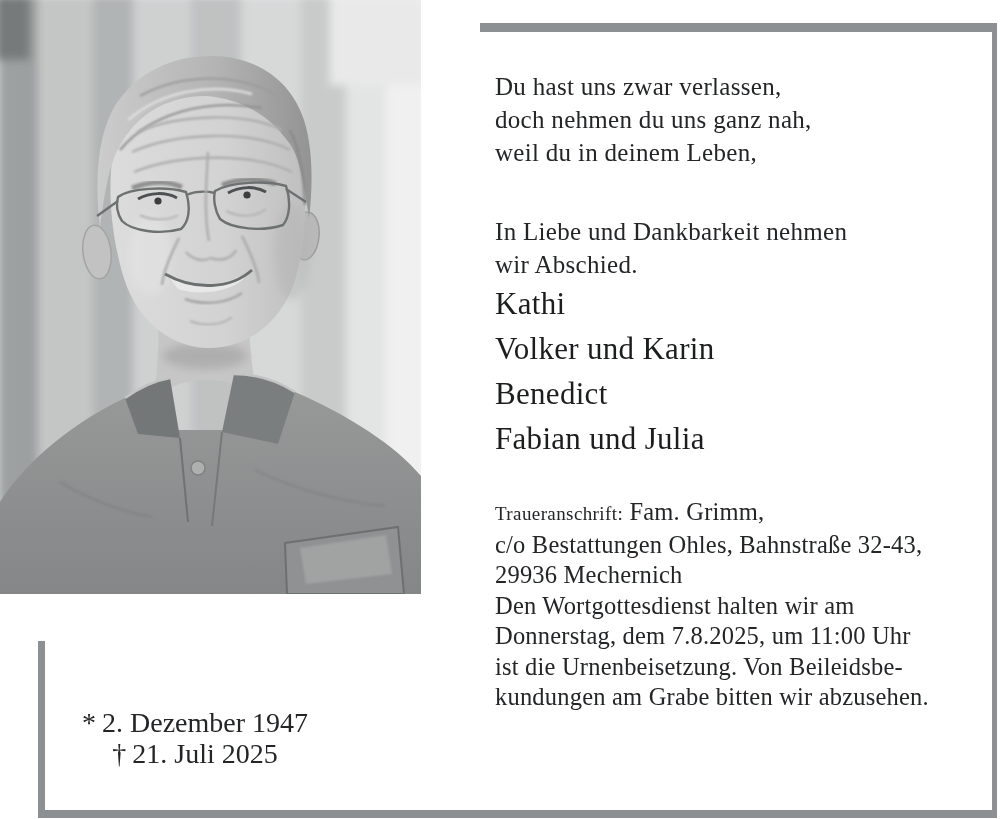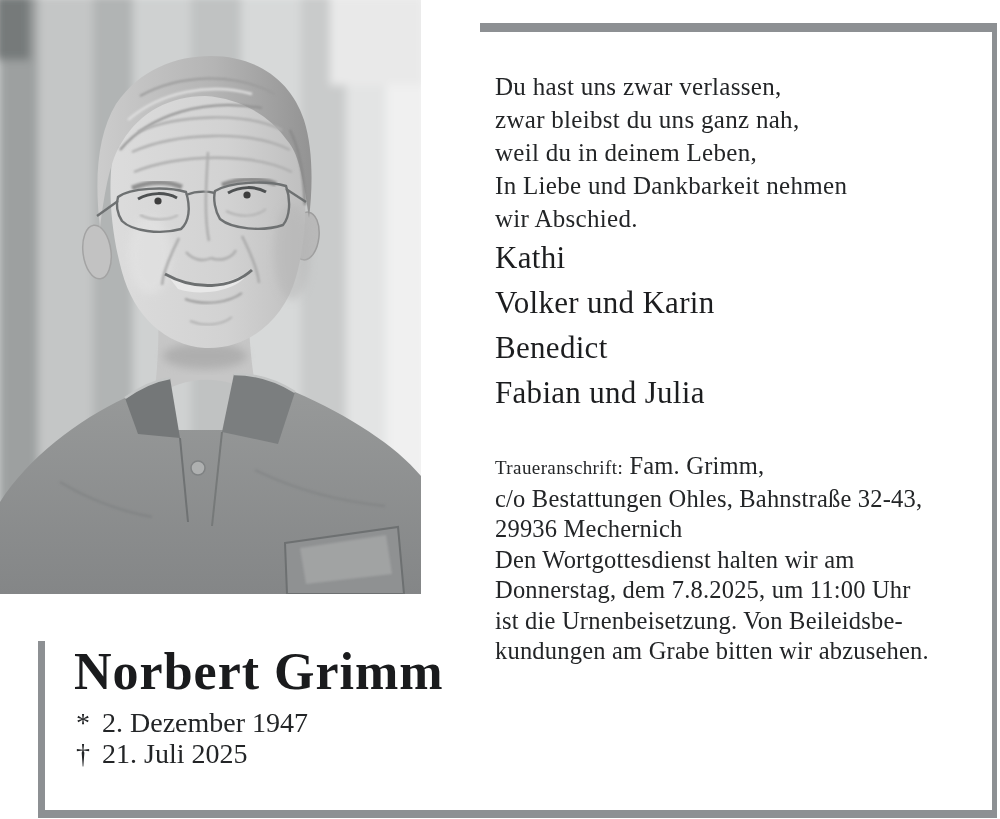--- a/index.html
+++ b/index.html
@@ -15,32 +15,32 @@
   .bar-top    { left:480px; top:23px;  width:517px; height:9px; }
   .bar-right  { left:992px; top:31px;  width:5px;   height:779px; }
   .bar-bottom { left:38px;  top:810px; width:959px; height:8px; }
   .bar-left   { left:38px;  top:641px; width:7px;   height:169px; }
 
   .photo-wrap { position:absolute; left:0; top:0; width:421px; height:594px; }
   .photo-wrap svg { display:block; }
 
   .right-col { position:absolute; left:495px; top:70px; width:480px; }
   .verse-line, .farewell-line { font-size:25px; line-height:33px; letter-spacing:0.3px; }
-  .farewell-block { }
+  .farewell-block { margin-top:46px; }
   .mourner-line { font-size:31px; line-height:45px; font-weight:normal; color:#1c1d1f; letter-spacing:0.3px; }
   .address-block { margin-top:36px; }
   .address-line, .service-line { font-size:24.5px; line-height:30.5px; letter-spacing:0.2px; }
   .address-label { font-size:19px; letter-spacing:0.4px; }
 
   .name-title {
     position:absolute; left:74px; top:642px;
     font-size:52px; font-weight:bold; color:#1a1b1d;
     letter-spacing:1px; white-space:nowrap;
   }
-  .dates { position:absolute; left:76px; top:707px; font-size:28px; line-height:31px; color:#232527; }
+  .dates { position:absolute; left:76px; top:707px; font-size:28px; line-height:31px; color:#232527;text-align:center; }
   .date-line { white-space:nowrap; }
   .date-symbol { display:inline-block; width:26px; }
 </style>
 </head>
 <body>
 
 <div class="page">
 
   <div class="bar bar-top"></div>
   <div class="bar bar-right"></div>
@@ -162,21 +162,21 @@
           <path d="M185 299 C205 306 228 303 242 293" stroke="#9a9a9a" stroke-width="2" fill="none" filter="url(#soft2)"></path>
           <path d="M190 321 C205 327 222 325 232 317" stroke="#b3b3b3" stroke-width="2" fill="none" filter="url(#soft2)"></path>
         </g>
       </g>
     </svg>
   </div>
 
   <div class="right-col">
     <div>
       <div class="verse-line">Du hast uns zwar verlassen,</div>
-      <div class="verse-line">zwar bleibst du uns ganz nah,</div>
+      <div class="verse-line">doch nehmen du uns ganz nah,</div>
       <div class="verse-line">weil du in deinem Leben,</div>
     </div>
 
     <div class="farewell-block">
       <div class="farewell-line">In Liebe und Dankbarkeit nehmen</div>
       <div class="farewell-line">wir Abschied.</div>
     </div>
 
     <div>
       <div class="mourner-line">Kathi</div>
@@ -192,21 +192,20 @@
       </div>
       <div class="address-line">c/o Bestattungen Ohles, Bahnstraße 32-43,</div>
       <div class="address-line">29936 Mechernich</div>
       <div class="service-line">Den Wortgottesdienst halten wir am</div>
       <div class="service-line">Donnerstag, dem 7.8.2025, um 11:00 Uhr</div>
       <div class="service-line">ist die Urnenbeisetzung. Von Beileidsbe-</div>
       <div class="service-line">kundungen am Grabe bitten wir abzusehen.</div>
     </div>
   </div>
 
-  <div class="name-title">Norbert Grimm</div>
   <div class="dates">
     <div class="date-line">
       <span class="date-symbol">*</span><span>2. Dezember 1947</span>
     </div>
     <div class="date-line">
       <span class="date-symbol">†</span><span>21. Juli 2025</span>
     </div>
   </div>
 
 </div>

